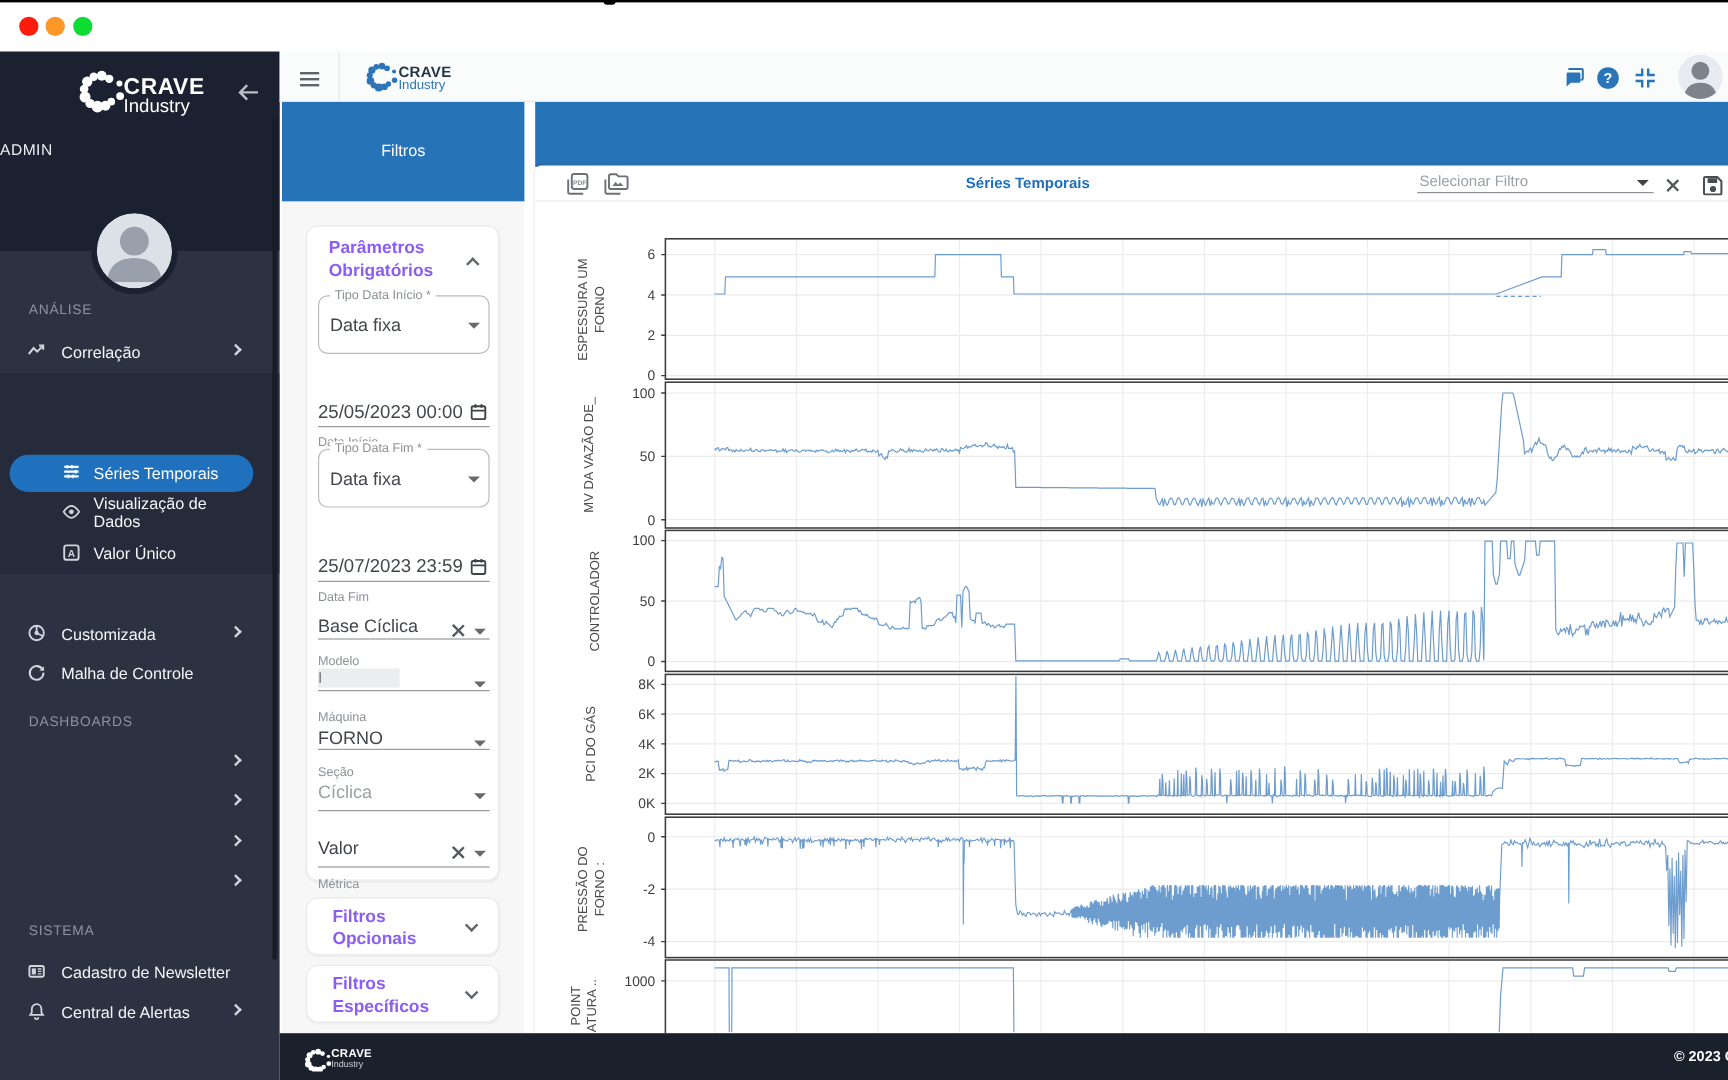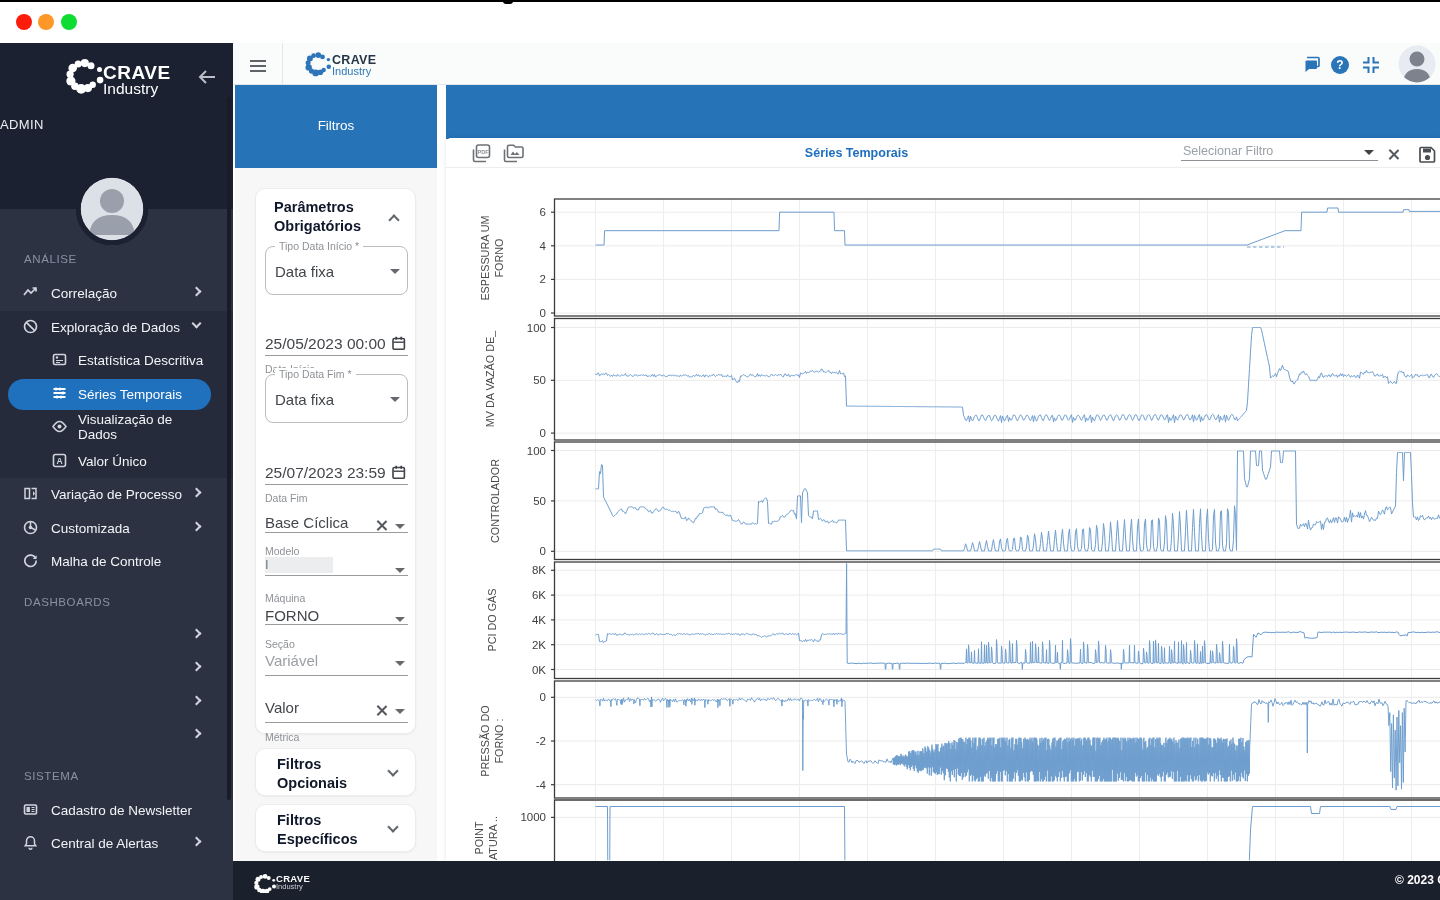--- a/index.html
+++ b/index.html
@@ -34,21 +34,21 @@
 #hdivider { position:absolute; left:282px; top:43px; width:1px; height:42px; background:#e4e6e8; }
 
 
 #bluefilter { position:absolute; left:235px; top:85px; width:202px; height:83px; background:#2673b8; }
 #bluemain { position:absolute; left:446px; top:85px; width:994px; height:54px; background:#2673b8; }
 #filtros { position:absolute; left:235px; top:118px; width:202px; text-align:center; color:#fff; font-size:13.5px; }
 
 
 #panel { position:absolute; left:235px; top:168px; width:202px; height:693px; background:#f7f7f8; }
 .fcard { position:absolute; left:20px; width:161px; background:#fff; border:1px solid #ececec; border-radius:10px; box-shadow:0 1px 2px rgba(0,0,0,0.05); }
-.fchead { color:#0f172a; font-size:14.5px; font-weight:bold; line-height:18.5px; }
+.fchead { color:#8b5cf6; font-size:14.5px; font-weight:bold; line-height:18.5px; }
 .fsmall { position:absolute; left:29px; font-size:10.5px; color:#8d9196;margin-top:47px; }
 .fval { position:absolute; left:29px; font-size:15px; color:#43464b; }
 .fline { position:absolute; left:29px; width:143px; border-bottom:1px solid #9b9b9b; }
 .caret { position:absolute; width:0; height:0; border-left:5px solid transparent; border-right:5px solid transparent; border-top:5px solid #666a6e; }
 .xico { position:absolute; width:11px; height:11px; }
 .xico:before, .xico:after { content:""; position:absolute; left:5px; top:-1px; width:1.6px; height:13px; background:#55595d; }
 .xico:before { transform:rotate(45deg); }
 .xico:after { transform:rotate(-45deg); }
 .obox { position:absolute; left:29px; width:143px; height:49px; border:1.3px solid #bcbcbc; border-radius:8px; }
 .obox .lab { position:absolute; left:9px; top:-7px; background:#fff; padding:0 4px; font-size:10.5px; color:#8d9196; }
@@ -118,64 +118,40 @@
 
     <div class="mlabel" style="top:210px">ANÁLISE</div>
 
     <div class="mitem" style="top:240px">
       <svg class="micon" viewBox="0 0 15 15">
           <path d="M1 10 L5 5 L8 8 L13 3 M9.5 3 H13 V6.5" fill="none" stroke="#cfd4dd" stroke-width="1.7"></path>
         </svg>
       <span class="txt">Correlação</span>
         <span class="chev"></span>
     </div>
-    <div class="mitem" style="top:274px">
-      <svg class="micon" viewBox="0 0 15 15">
-          <circle cx="7.5" cy="7.5" r="6" fill="none" stroke="#cfd4dd" stroke-width="1.7"></circle>
-          <path d="M3.3 3.3 L11.7 11.7" stroke="#cfd4dd" stroke-width="1.7"></path>
-        </svg>
-      <span class="txt">Exploração de Dados</span>
-        <span class="chev chevd"></span>
-    </div>
-    <div class="mitem" style="top:307px">
-      <svg class="micon2" viewBox="0 0 15 15">
-          <rect x="1.5" y="2.5" width="12" height="10" rx="1.5" fill="none" stroke="#cfd4dd" stroke-width="1.6"></rect>
-          <path d="M4 8.5 h7 M4 10.5 h4" stroke="#cfd4dd" stroke-width="1.2"></path>
-          <circle cx="5" cy="5.5" r="1.2" fill="#cfd4dd"></circle>
-        </svg>
-      <span class="txt2">Estatística Descritiva</span>
-    </div>
     <div class="mitem" style="top:341px">
       <svg class="micon2" viewBox="0 0 15 15">
           <path d="M1.5 3 h12 M1.5 7 h12 M1.5 11 h12" stroke="#fff" stroke-width="1.8"></path>
           <path d="M4 1.5 v3 M8 1.5 v3 M11 5.5 v3 M5 9.5 v3 M9 9.5 v3" stroke="#fff" stroke-width="1.4"></path>
         </svg>
       <span class="txt2" style="color:#fff">Séries Temporais</span>
     </div>
     <div class="mitem" style="top:366px">
       <svg class="micon2" style="top:10px" viewBox="0 0 15 15">
           <path d="M1 7.5 Q 4.5 2.5 7.5 2.5 Q 10.5 2.5 14 7.5 Q 10.5 12.5 7.5 12.5 Q 4.5 12.5 1 7.5 Z" fill="none" stroke="#cfd4dd" stroke-width="1.5"></path>
           <circle cx="7.5" cy="7.5" r="2" fill="#cfd4dd"></circle>
         </svg>
       <span class="txt2">Visualização de<br>Dados</span>
     </div>
     <div class="mitem" style="top:408px">
       <svg class="micon2" viewBox="0 0 15 15">
           <rect x="1.5" y="1.5" width="12" height="12" rx="2" fill="none" stroke="#cfd4dd" stroke-width="1.6"></rect>
           <text x="7.5" y="11" font-size="8.5" font-weight="bold" fill="#cfd4dd" text-anchor="middle">A</text>
         </svg>
       <span class="txt2">Valor Único</span>
-    </div>
-    <div class="mitem" style="top:441px">
-      <svg class="micon" viewBox="0 0 15 15">
-          <path d="M2 2.5 h4.5 v10 H2 Z M8.5 2.5 H13 v10 H8.5" fill="none" stroke="#cfd4dd" stroke-width="1.5"></path>
-          <path d="M10 5 l2 2.5 -2 2.5" fill="#cfd4dd"></path>
-        </svg>
-      <span class="txt">Variação de Processo</span>
-        <span class="chev"></span>
     </div>
     <div class="mitem" style="top:508px">
       <svg class="micon" viewBox="0 0 15 15">
           <path d="M12.6 5.2 A5.7 5.7 0 1 0 13.2 7.5" fill="none" stroke="#cfd4dd" stroke-width="1.7"></path>
           <path d="M13.6 2.2 V6 H9.8" fill="#cfd4dd" stroke="none"></path>
         </svg>
       <span class="txt">Malha de Controle</span>
     </div>
     <div class="mitem" style="top:475px">
       <svg class="micon" viewBox="0 0 15 15">
@@ -540,21 +516,21 @@
       <div style="position:absolute;left:9px;top:368px;width:68px;height:16px;background:#ebedee"></div>
       <div class="fval" style="left:9px;top:368px;color:#76797d;font-size:13px">I</div>
       <div class="caret" style="left:139px;top:379px"></div>
       <div class="fline" style="left:9px;top:386px"></div>
 
       <div class="fsmall" style="left:9px;top:402px">Seção</div>
       <div class="fval" style="left:9px;top:418px">FORNO</div>
       <div class="caret" style="left:139px;top:428px"></div>
       <div class="fline" style="left:9px;top:435px"></div>
 
-      <div class="fval" style="left:9px;top:463px;color:#9ba0a5">Variável</div>
+      <div class="fval" style="left:9px;top:463px;color:#9ba0a5">Cíclica</div>
       <div class="caret" style="left:139px;top:472px"></div>
       <div class="fline" style="left:9px;top:486px"></div>
 
       <div class="fsmall" style="left:9px;top:495px">Métrica</div>
       <div class="fval" style="left:9px;top:510px">Valor</div>
       <div class="xico" style="left:120px;top:516px"></div>
       <div class="caret" style="left:139px;top:520px"></div>
       <div class="fline" style="left:9px;top:533px"></div>
     </div>
 

